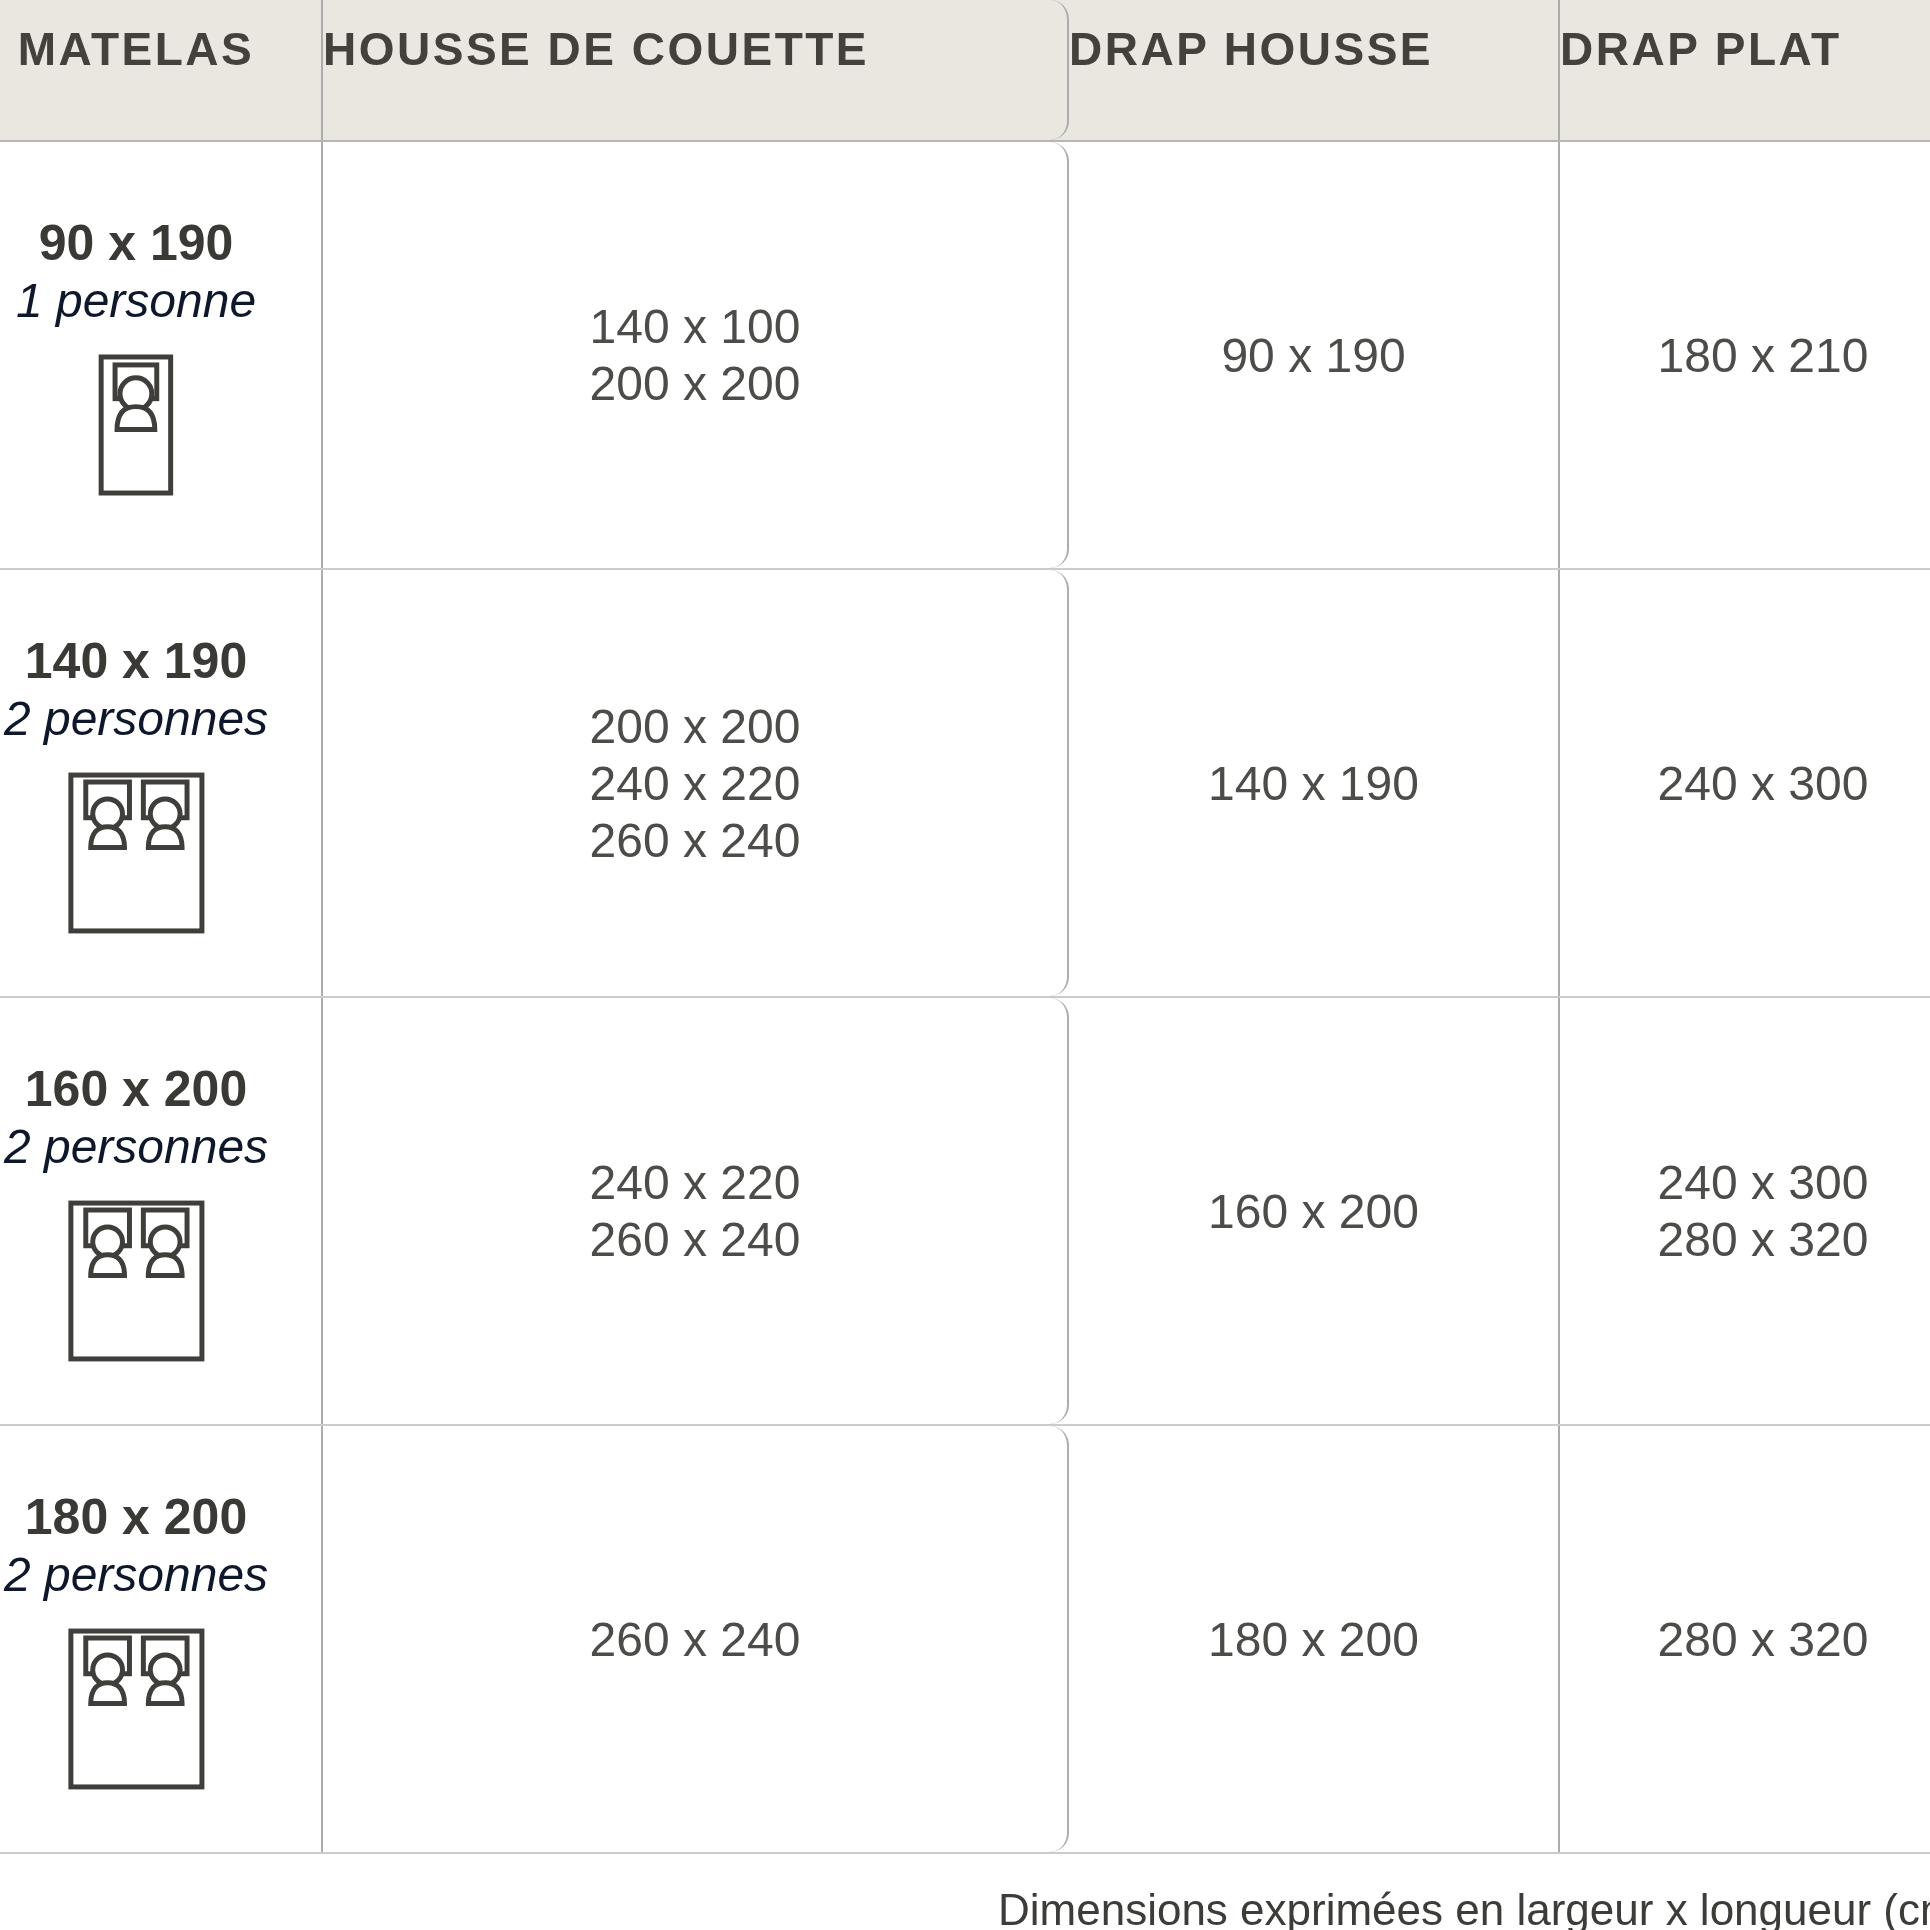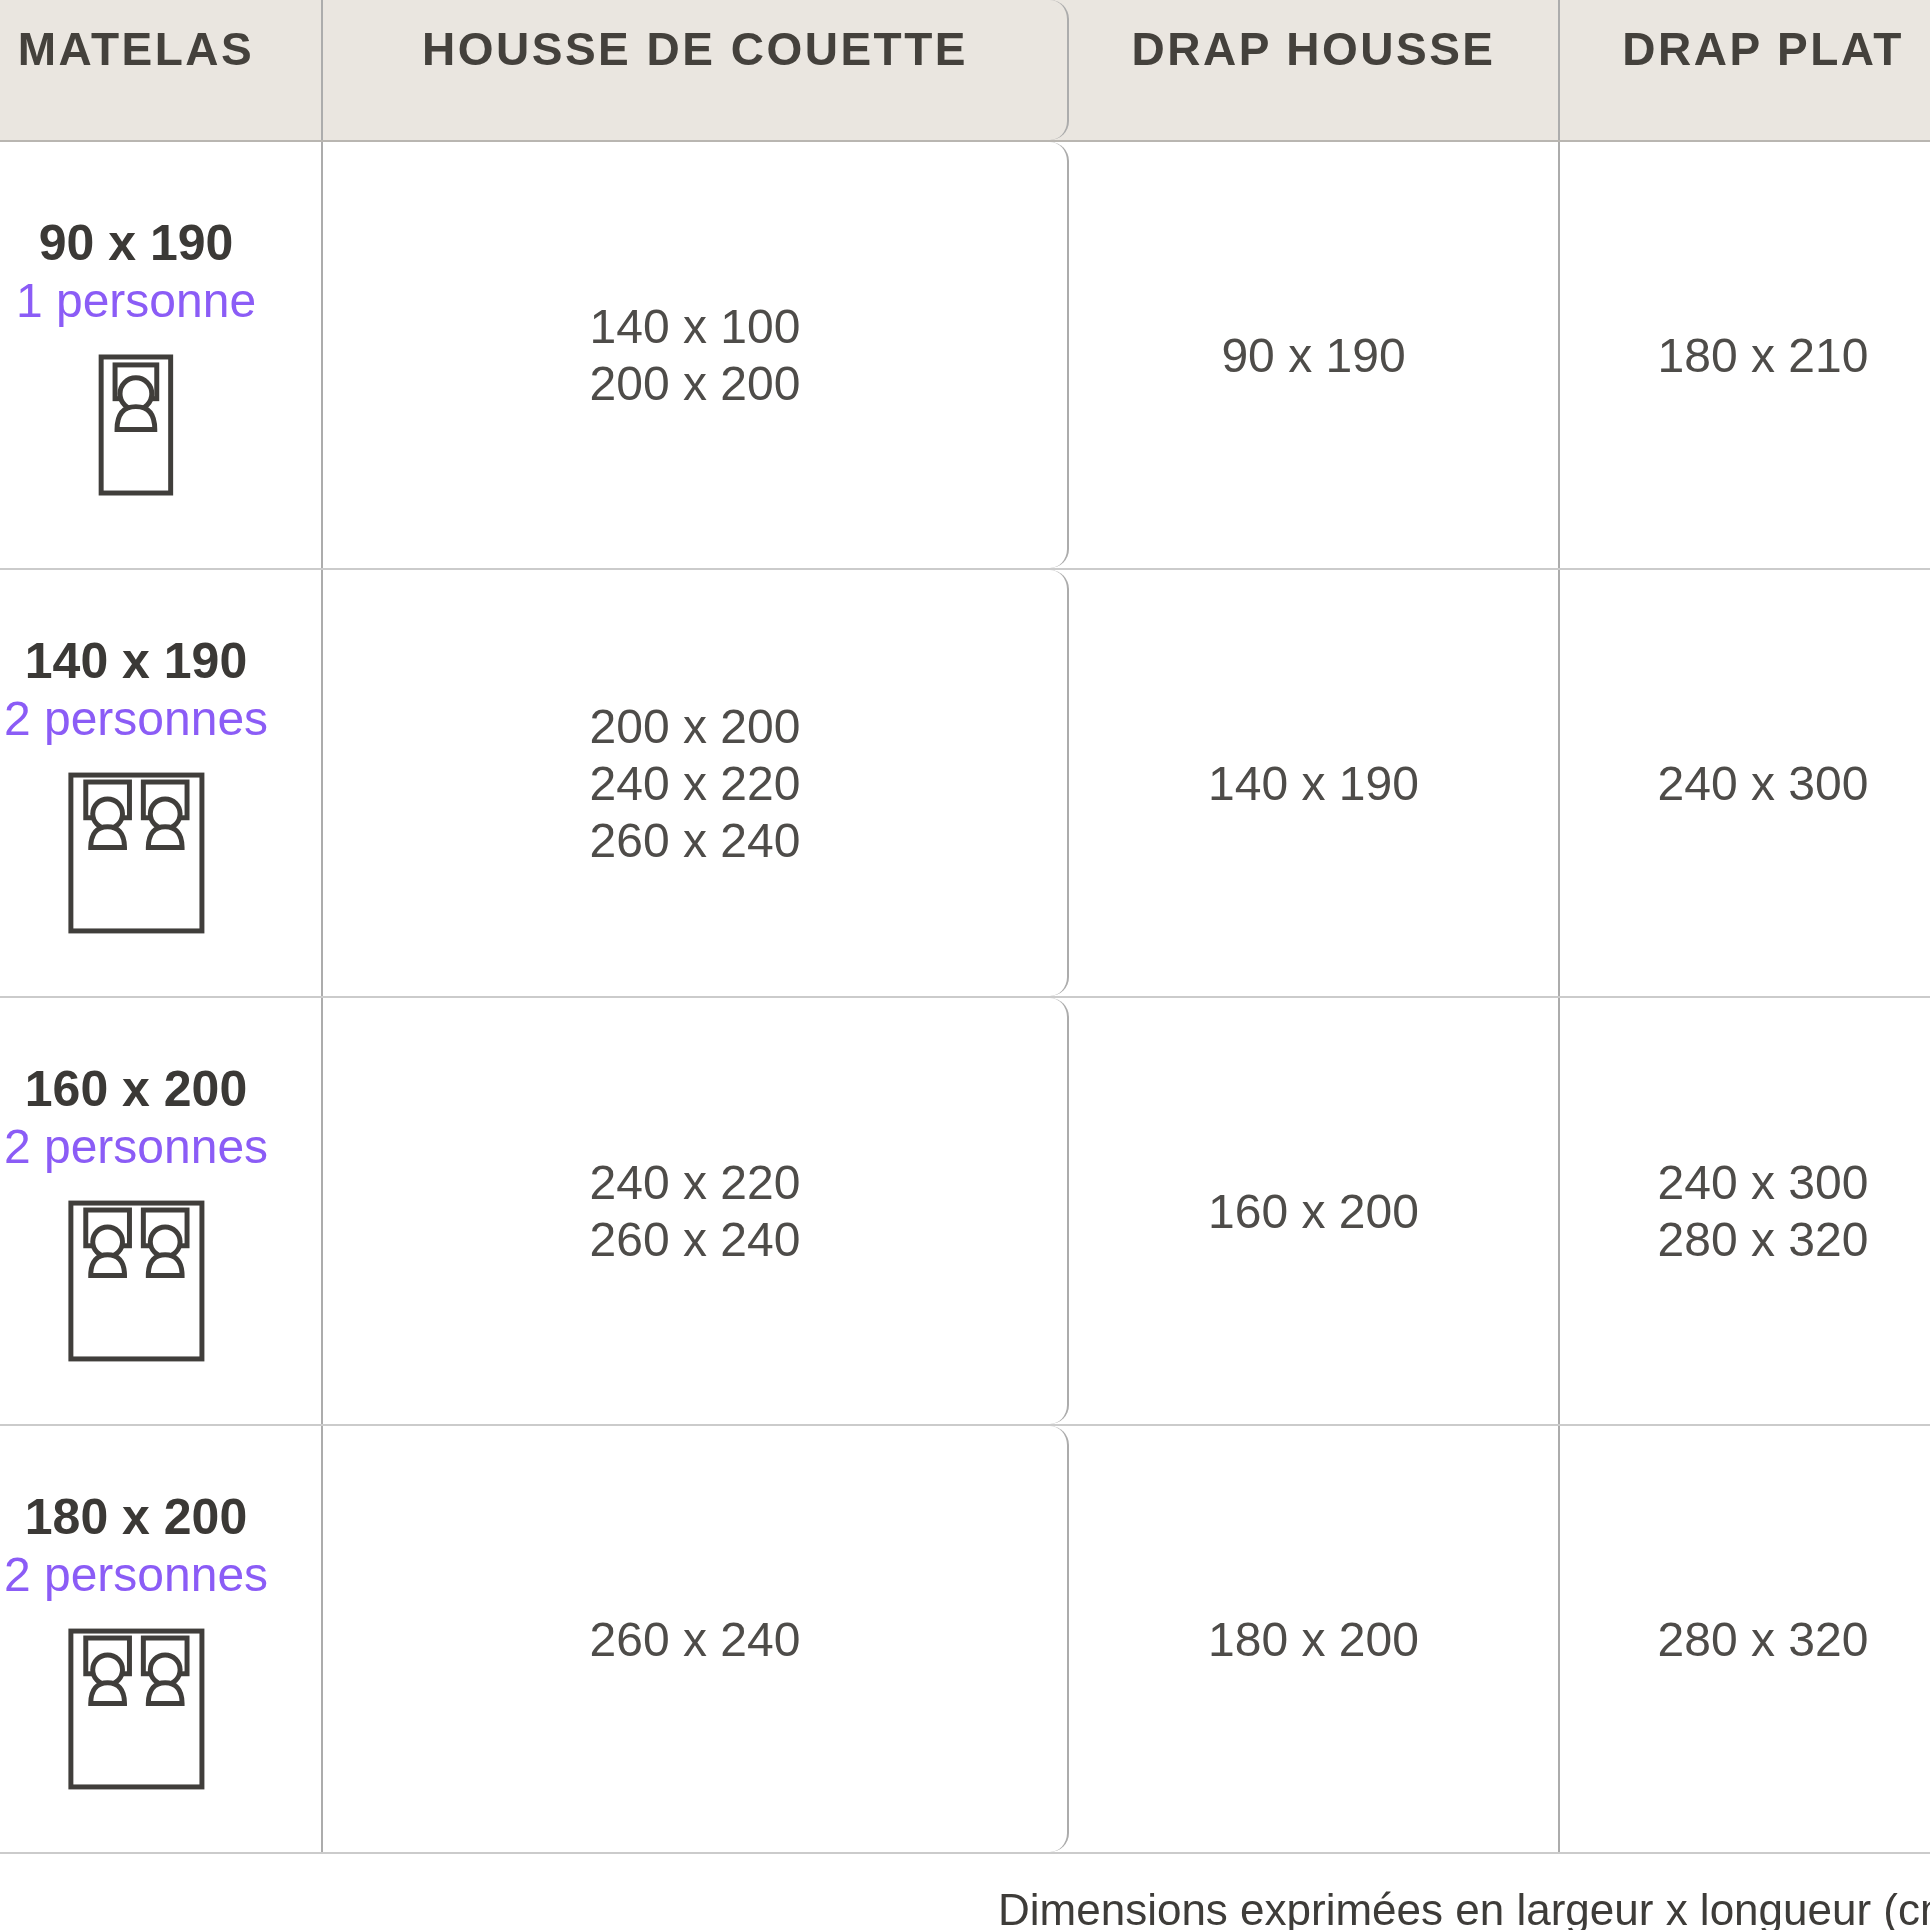--- a/index.html
+++ b/index.html
@@ -26,21 +26,20 @@
   }
   .cell { position: relative; height: 100%; }
   .col1 { width: 323px; border-right: 2px solid #ACACAC; }
   .col2 { width: 746px; border-right: 2px solid #ACACAC; border-radius: 19px; }
   .col3 { width: 491px; border-right: 2px solid #ACACAC; text-decoration: underline; }
   .col4 { width: 406px; }
   .hlabel {
     position: absolute;
     top: 22px; left: 0;
     width: 100%;
-    text-align: center;
     font-weight: bold;
     font-size: 46px;
     letter-spacing: 2.5px;
     color: #44413C;
     white-space: nowrap;
   }
   .col1 .hlabel {
     left: 136px; width: auto;
     transform: translateX(-50%);
   }
@@ -57,21 +56,21 @@
   .matelas-block {
     position: absolute;
     top: 50%; left: 136px;
     transform: translate(-50%, -50%);
     display: flex;
     flex-direction: column;
     align-items: center;
     white-space: nowrap;
   }
   .m-size { font-weight: bold; font-size: 50px; line-height: 58px; color: #3B3936; }
-  .m-cap  { font-size: 48px; line-height: 58px; color: #8b5cf6; }
+  .m-cap  { font-size: 48px; line-height: 58px; color: #0f172a; font-style: italic; }
   .bed-icon { margin-top: 24px; display: block; }
   .footer-note {
     position: absolute;
     left: 998px;
     top: 1885px;
     font-size: 44px;
     color: #3E3C39;
     white-space: nowrap;
   }
 </style>

